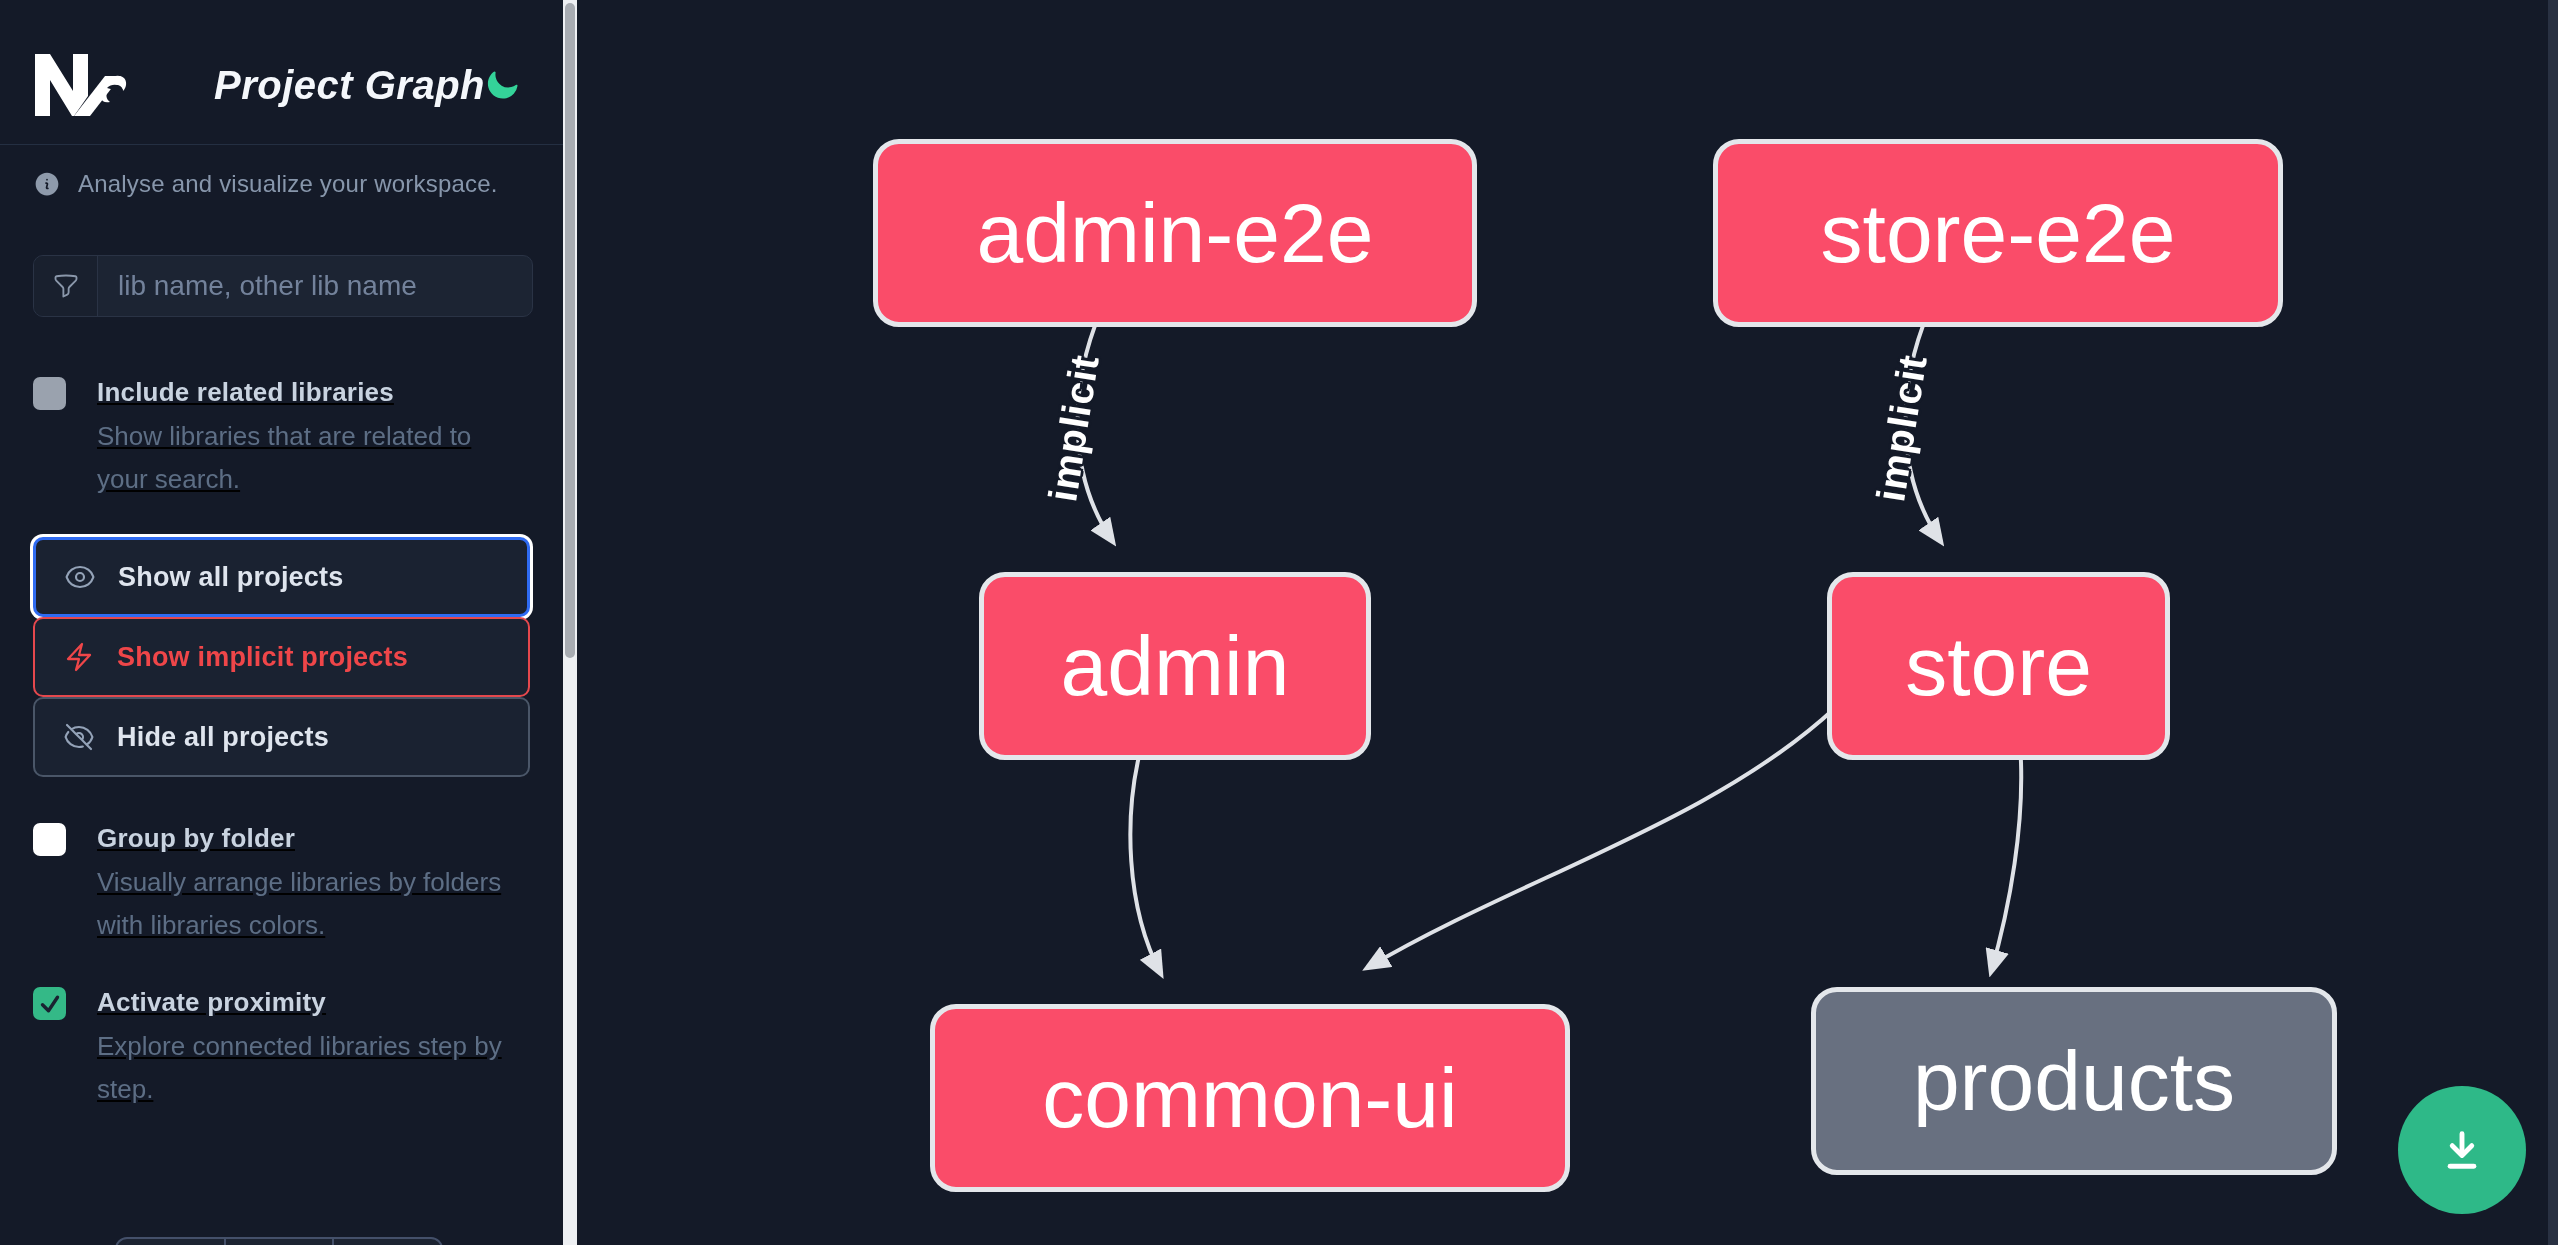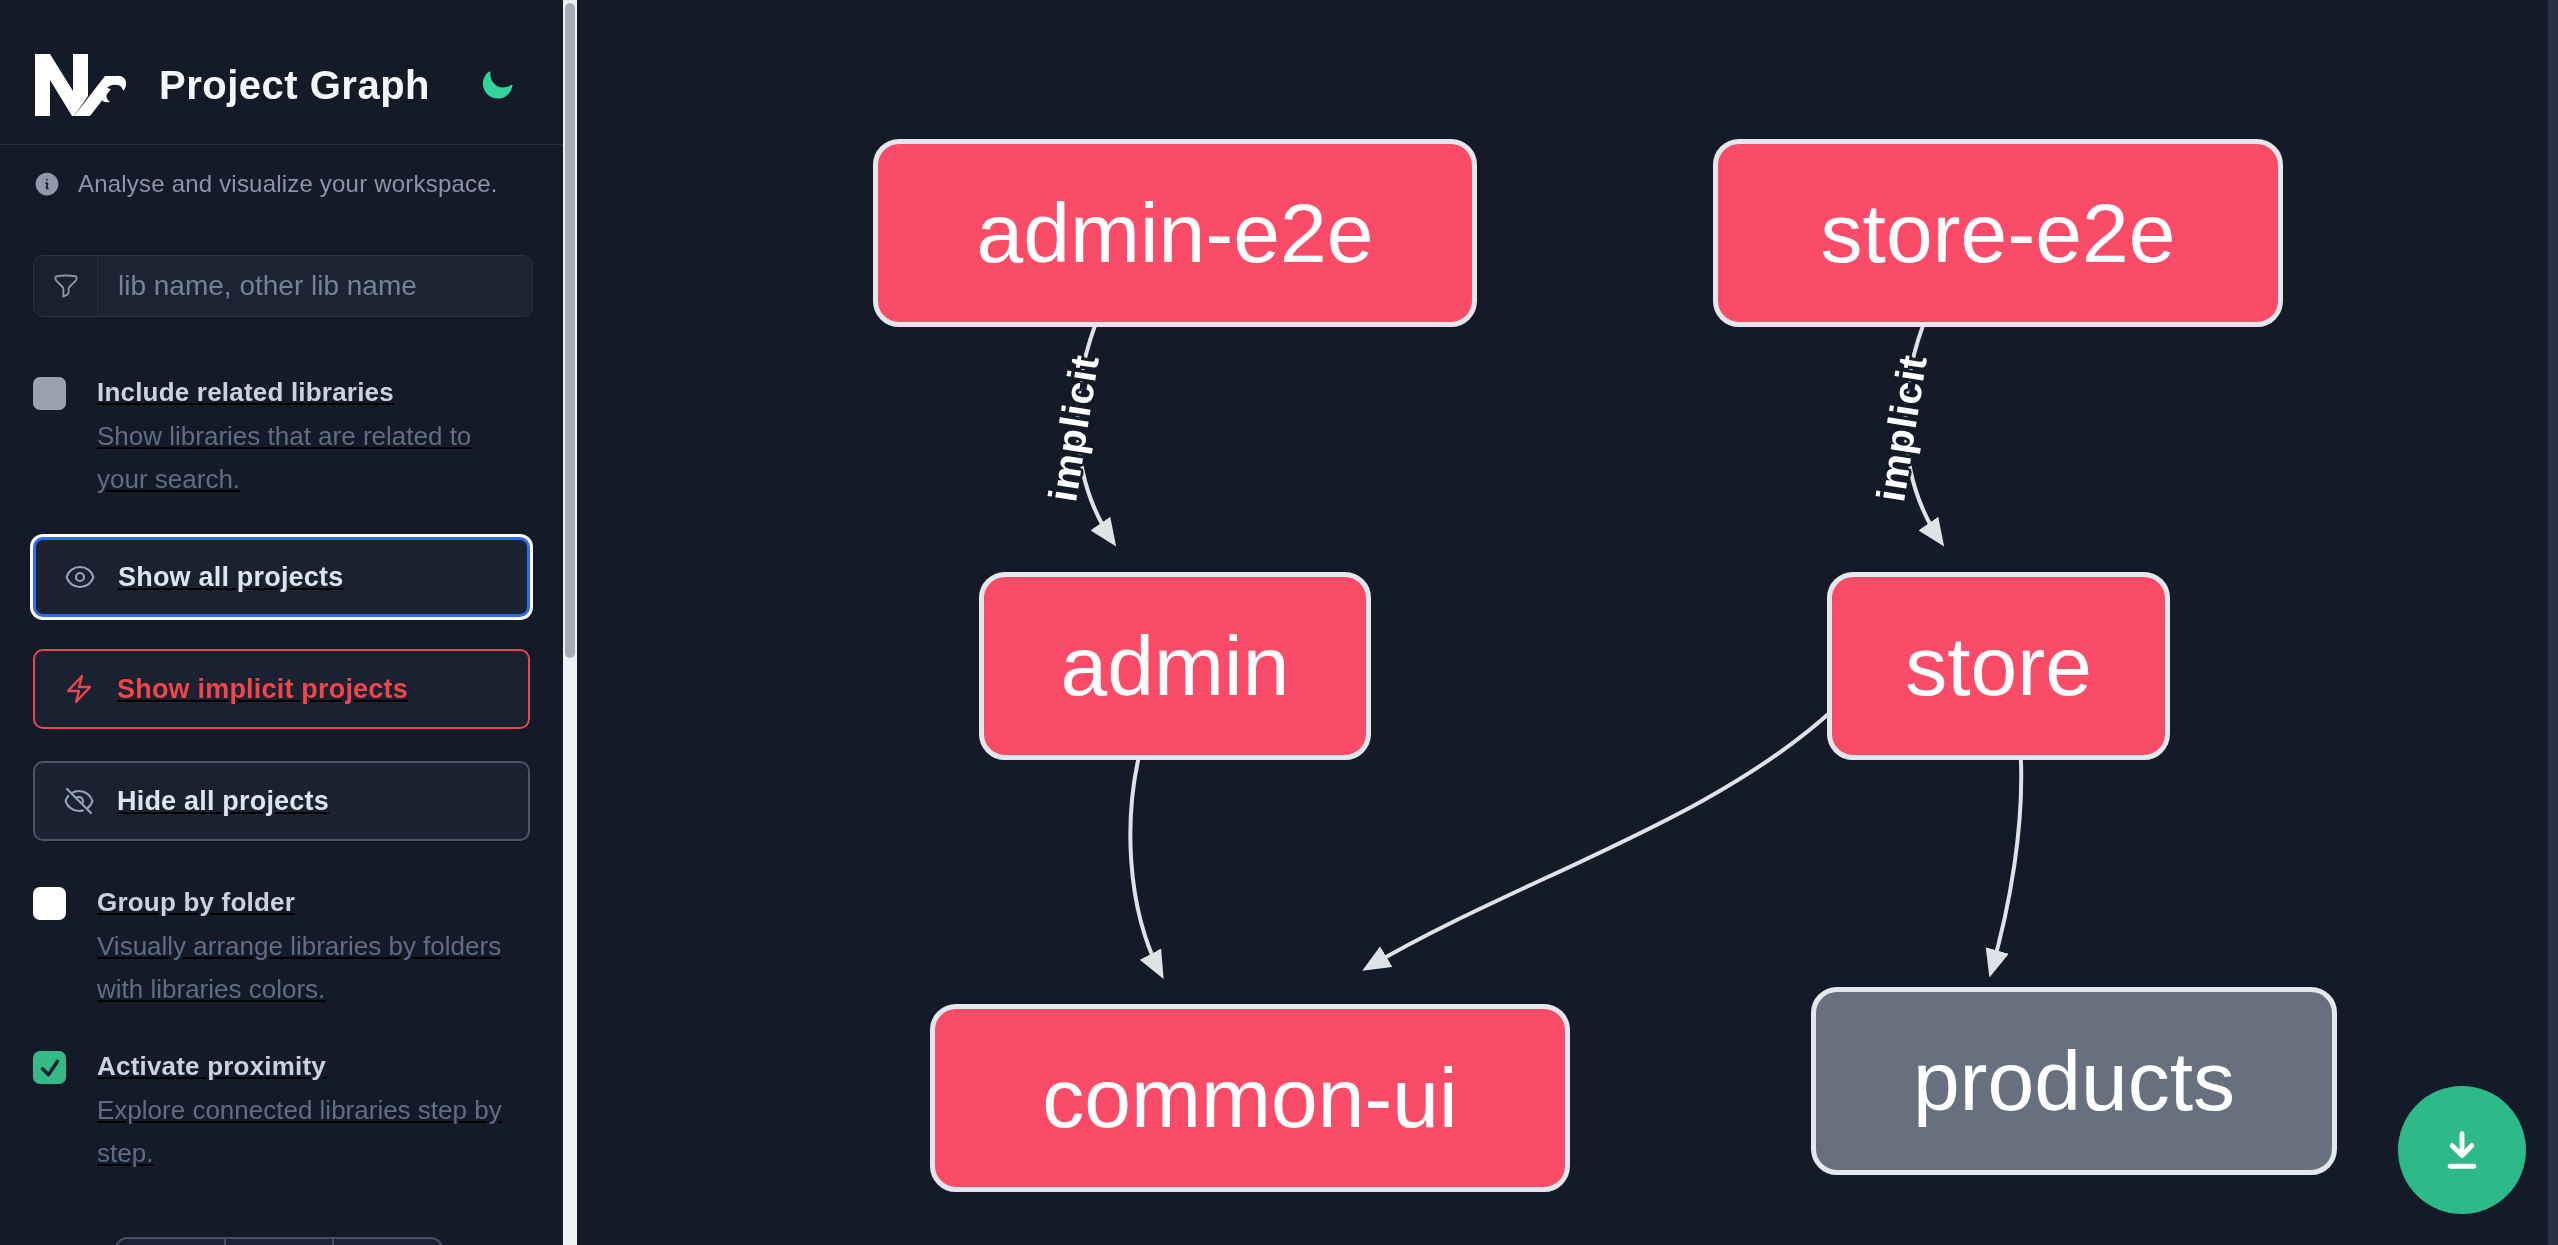--- a/index.html
+++ b/index.html
@@ -6,22 +6,22 @@
   html,body { width:2558px; height:1245px; background:#141a28; overflow:hidden;
               font-family:"Liberation Sans", sans-serif; }
   .app { position:relative; width:2558px; height:1245px; background:#141a28; }
 
   
   .sidebar { position:absolute; left:0; top:0; width:563px; height:1245px;
              background:#141a28; overflow:hidden; }
   .sidebar-header { display:flex; align-items:center; padding:52px 46px 26px 33px;
                     border-bottom:1px solid #242f42; }
   .nx-logo { width:94px; height:66px; flex:0 0 auto; }
-  .app-title { color:#f4f7fb; font-size:40px; font-weight:600; margin-left:32px;
-               letter-spacing:0.5px; white-space:nowrap; }
+  .app-title { color:#f4f7fb; font-size:40px; font-weight:600; margin-left:87px;
+               letter-spacing:0.5px; white-space:nowrap;font-style:italic; }
   .theme-toggle { margin-left:auto; background:none; border:none; cursor:pointer;
                   width:40px; height:40px; display:flex; align-items:center; justify-content:center; }
   .theme-toggle svg { width:34px; height:34px; transform:rotate(-14deg); }
 
   .tagline-row { display:flex; align-items:center; gap:17px; padding:25px 15px 0 33px; }
   .tagline-row svg { width:28px; height:28px; flex:0 0 auto; }
   .tagline-text { color:#8796ab; font-size:24px; letter-spacing:0.2px; white-space:nowrap; }
 
   .search-box { margin:57px 33px 0 33px; width:500px; height:62px; display:flex;
                 background:#1c2433; border:1px solid #2a3345; border-radius:10px; overflow:hidden; }
@@ -40,21 +40,21 @@
   .cb-green { background:#34b987; }
   .cb-green svg { width:24px; height:24px; }
   .option-texts { margin-left:31px; max-width:424px;text-decoration:underline; }
   .option-label { color:#c9d3e0; font-size:26px; font-weight:700; line-height:34px; letter-spacing:0.2px; }
   .option-desc  { color:#5d6e85; font-size:26px; line-height:43px; margin-top:6px; }
 
   #opt-related   { margin-top:58px; }
   #opt-group     { margin-top:44px; }
   #opt-proximity { margin-top:38px; }
 
-  .actions { display:flex; flex-direction:column; gap:32px; margin:36px 33px 0 33px;text-decoration:underline; }
+  .actions { display:flex; flex-direction:column; margin:36px 33px 0 33px; }
   .action-btn { position:relative; width:497px; height:80px; border-radius:10px;
                 background:#1a2231; display:flex; align-items:center; padding:0 28px;
                 gap:22px; cursor:pointer; border:2px solid #4a5668;
                 font-family:"Liberation Sans", sans-serif; }
   .action-btn svg { width:32px; height:32px; flex:0 0 auto; }
   .action-btn .btn-label { font-size:27px; font-weight:600; color:#dfe5ee; letter-spacing:0.2px; }
   .btn-focused { border:3px solid #2f6bf2; box-shadow:0 0 0 3px #ffffff; }
   .btn-danger  { border:2px solid #e5484d; }
   .btn-danger .btn-label { color:#ef4649; }
 

